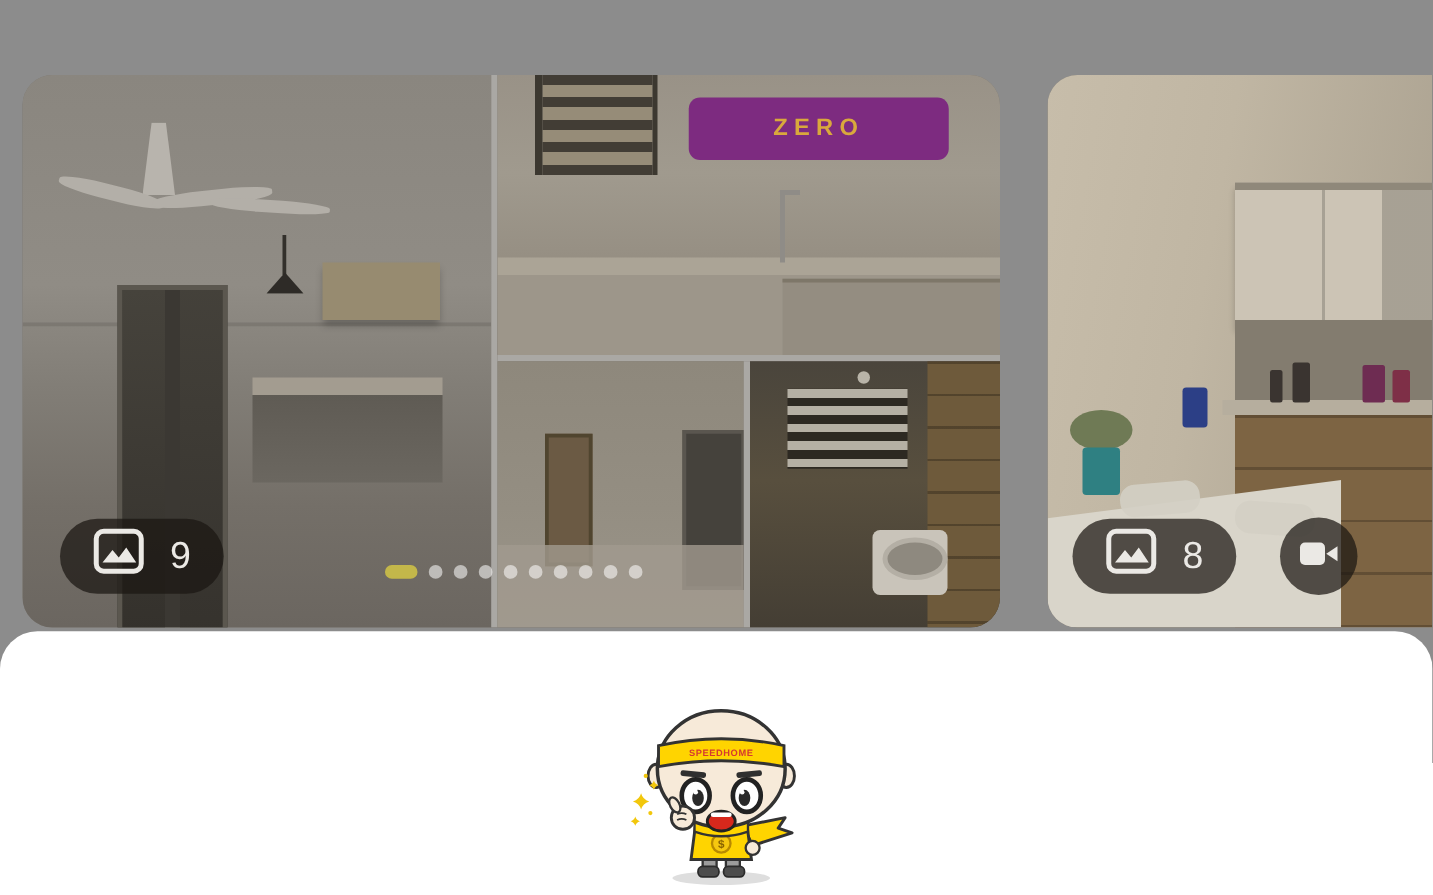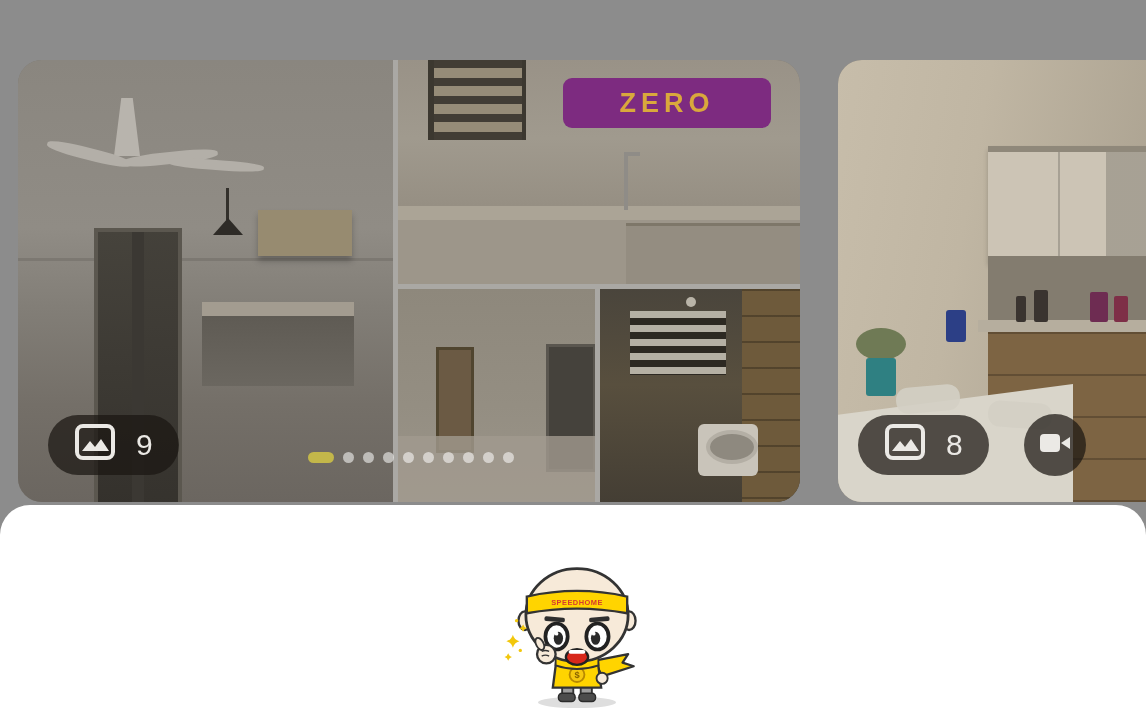--- a/index.html
+++ b/index.html
@@ -90,21 +90,21 @@
   .din-cup{position:absolute;left:108px;top:250px;width:20px;height:32px;background:#2c3f86;border-radius:3px;}
   .chair-back{position:absolute;width:64px;height:26px;border-radius:12px;background:#d3cfc4;opacity:.9;}
 
   .gutter-v{position:absolute;top:0;width:5px;height:100%;background:#aaa8a4;}
   .gutter-h{position:absolute;left:380px;top:224px;width:402px;height:5px;background:#aaa8a4;}
 
   
   .zd-badge{
     position:absolute;left:533px;top:18px;width:208px;height:50px;border-radius:9px;
     background:#7d2b80;display:flex;align-items:center;justify-content:center;gap:13px;
-    font-weight:bold;font-size:27px;letter-spacing:5px;margin-left:12px;
+    font-weight:bold;font-size:19px;letter-spacing:5px;
   }
   .zd-zero{color:#d9a83c;}
   .zd-deposit{color:#d8cbe0;}
 
   .count-pill{
     position:absolute;height:60px;border-radius:30px;background:rgba(26,22,18,.72);
     display:flex;align-items:center;gap:20px;padding:0 26px;color:#ebe9e5;
     font-size:30px;
   }
   .video-circle{

